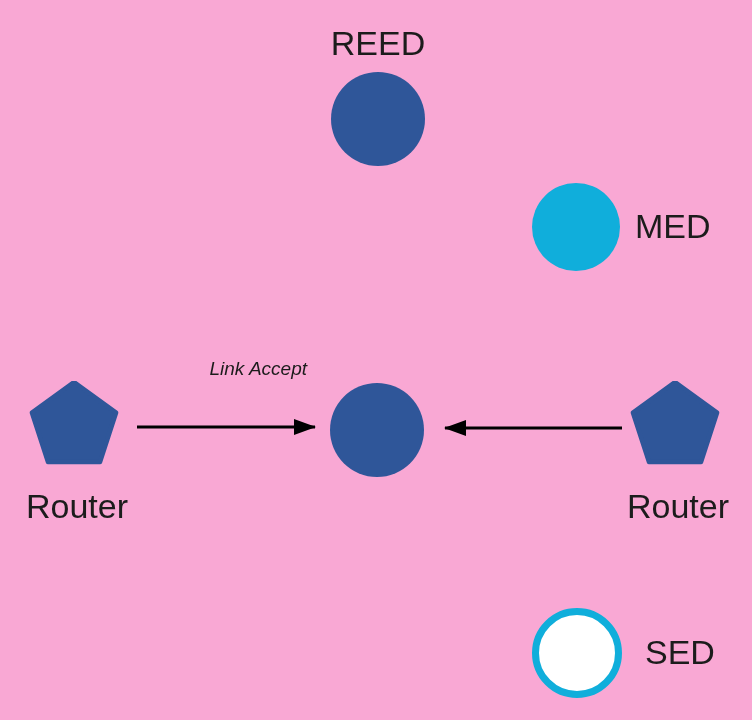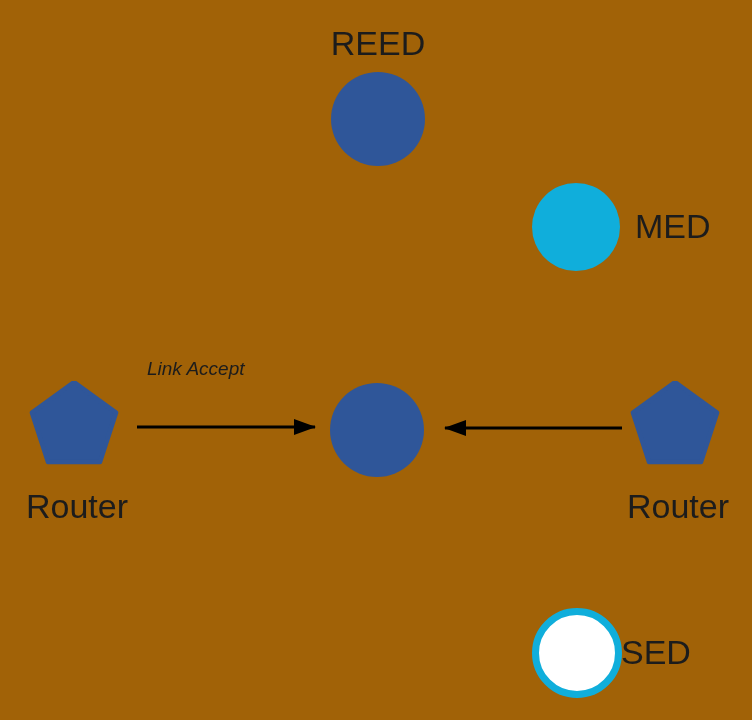--- a/index.html
+++ b/index.html
@@ -6,21 +6,21 @@
     margin: 0;
     padding: 0;
     background: #ffffff;
     font-family: "Liberation Sans", "DejaVu Sans", sans-serif;
     color: #1c1c1c;
   }
   .canvas {
     position: relative;
     width: 752px;
     height: 720px;
-    background: #a16207;
+    background: #f9a8d4;
     overflow: hidden;
   }
   .node-label {
     position: absolute;
     font-size: 34px;
     line-height: 1.15;
     color: #1c1c1c;
     white-space: nowrap;
   }
   .centered { text-align: center; }
@@ -44,38 +44,38 @@
     left: 0; top: 0;
     width: 752px;
     height: 720px;
     pointer-events: none;
   }
   .edge-label {
     position: absolute;
     left: 147px;
     top: 358px;
     width: 160px;
-    text-align: left;
+    text-align: right;
     font-size: 19px;
     font-style: italic;
     line-height: 21px;
     color: #1c1c1c;
   }
   
   #reed-label   { left: 278px; top: 24px;  width: 200px; }
   #reed-node    { left: 331px; top: 72px;  width: 94px; height: 94px; }
   #med-node     { left: 532px; top: 183px; width: 88px; height: 88px; }
   #med-label    { left: 635px; top: 207px; }
   #center-node  { left: 330px; top: 383px; width: 94px; height: 94px; }
   #pentagon-left  { left: 28px;  top: 381px; }
   #router-left-label  { left: 7px;   top: 487px; width: 140px; }
   #pentagon-right { left: 629px; top: 381px; }
   #router-right-label { left: 608px; top: 487px; width: 140px; }
   #sed-node     { left: 532px; top: 608px; width: 90px; height: 90px; }
-  #sed-label    { left: 621px; top: 633px; }
+  #sed-label    { left: 645px; top: 633px; }
 </style>
 </head>
 <body>
 
 <div class="canvas">
 
   <svg class="arrows-layer" viewBox="0 0 752 720" xmlns="http://www.w3.org/2000/svg">
     <defs>
       <marker id="arrowhead" markerUnits="userSpaceOnUse" markerWidth="22" markerHeight="16" refX="21" refY="8" orient="auto">
         <path d="M0,0 L22,8 L0,16 z" fill="#000000"></path>

